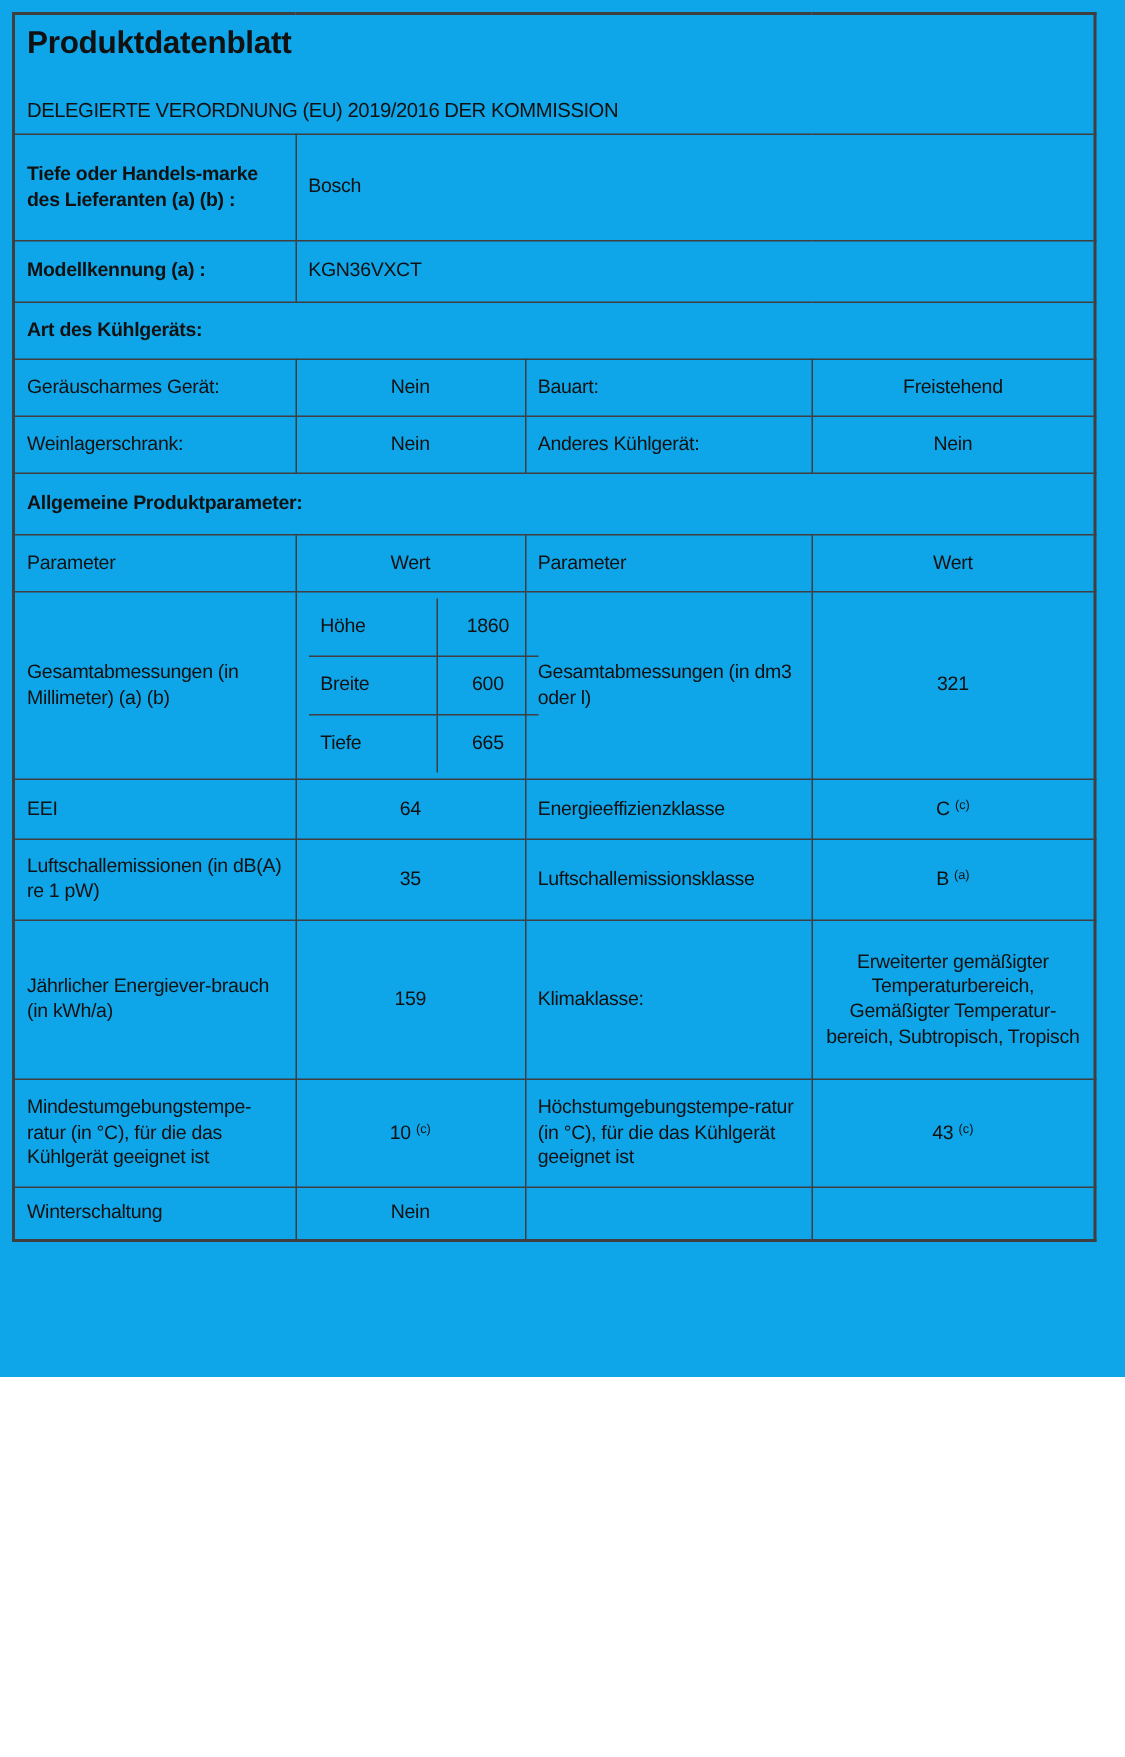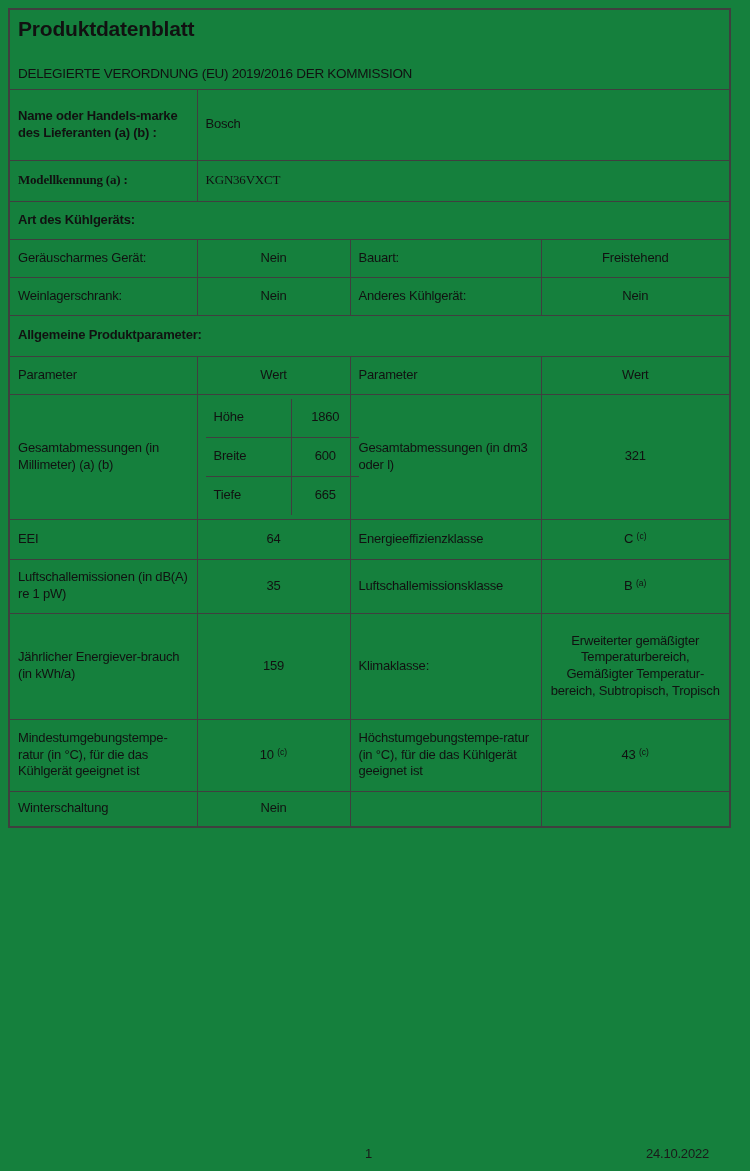--- a/index.html
+++ b/index.html
@@ -1,20 +1,20 @@
 <!DOCTYPE html>
 <html lang="de"><head>
 <meta charset="utf-8">
 <style>
   html, body { margin: 0; padding: 0; background: #ffffff; }
   .page {
     position: relative;
     width: 750px;
-    height: 1171px;
-    background: #15803d;
+    height: 918px;
+    background: #0ea5e9;
     font-family: "Liberation Sans", "DejaVu Sans", sans-serif;
     color: #111;
     overflow: hidden;
   }
   table.doc {
     position: absolute;
     top: 8px;
     left: 8px;
     width: 721px;
     border-collapse: collapse;
@@ -100,26 +100,26 @@
     <tbody>
 
       <tr style="height:80px;">
         <td colspan="4" class="titlecell">
           <div class="doc-title">Produktdatenblatt</div>
           <div class="doc-subtitle">DELEGIERTE VERORDNUNG (EU) 2019/2016 DER KOMMISSION</div>
         </td>
       </tr>
 
       <tr style="height:71px;">
-        <td class="labelcell">Name oder Handels-marke des Lieferanten (a) (b) :</td>
+        <td class="labelcell">Tiefe oder Handels-marke des Lieferanten (a) (b) :</td>
         <td colspan="3" class="plaincell">Bosch</td>
       </tr>
 
 
-      <tr style="height:41px;font-family:Liberation Serif, serif;">
+      <tr style="height:41px;">
         <td class="labelcell">Modellkennung (a) :</td>
         <td colspan="3" class="plaincell">KGN36VXCT</td>
       </tr>
 
       <tr style="height:38px;">
         <td colspan="4" class="sechead">Art des Kühlgeräts:</td>
       </tr>
 
       <tr style="height:38px;">
         <td class="plaincell">Geräuscharmes Gerät:</td>

